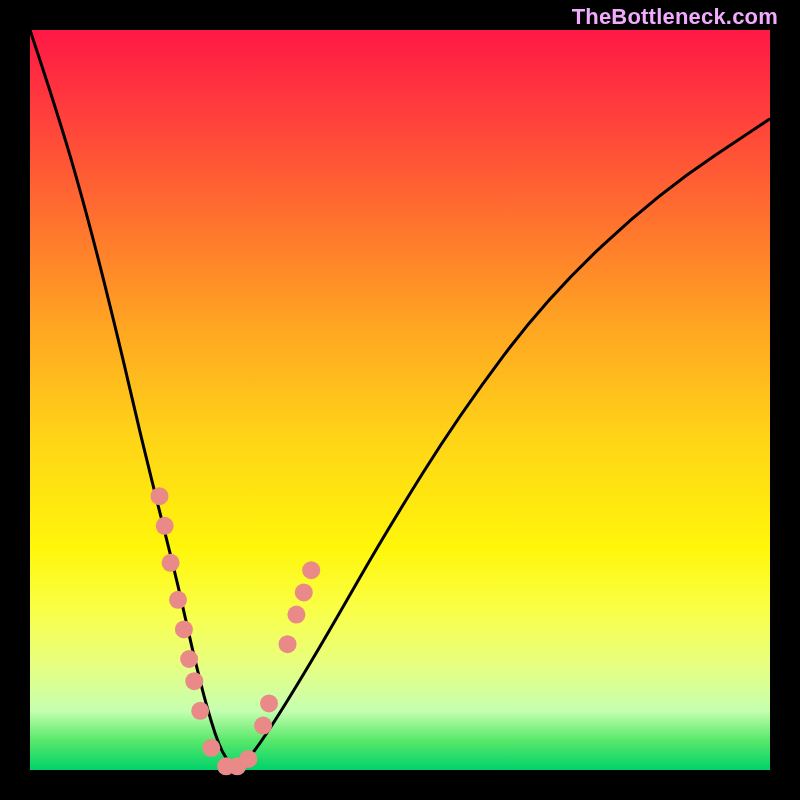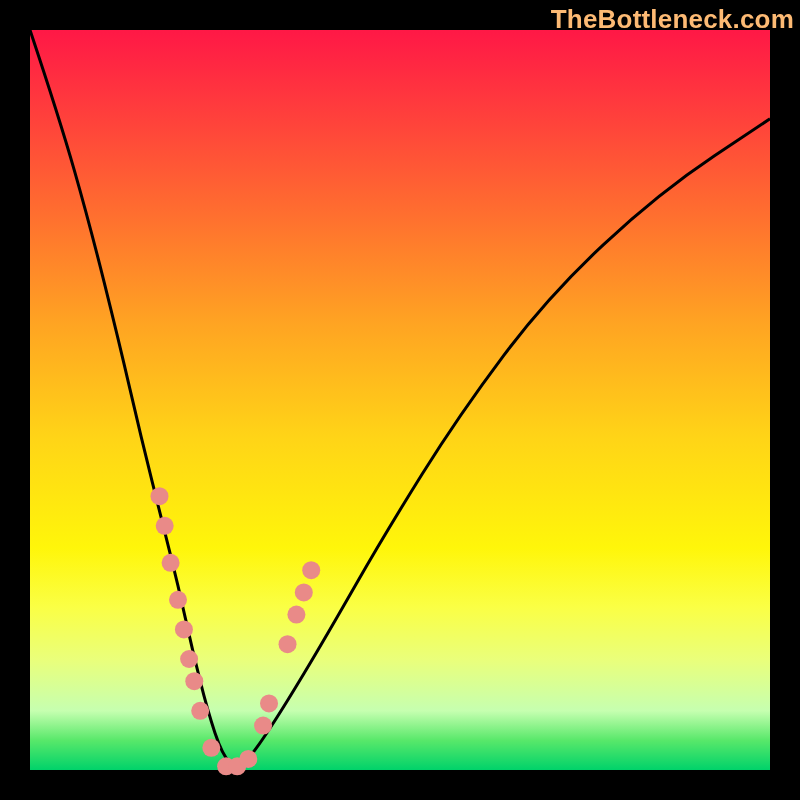--- a/index.html
+++ b/index.html
@@ -35,23 +35,23 @@
       #faff45 78%,
       #eaff7a 85%,
       #c6ffb0 92%,
       #58e86a 96%,
       #00d26a 100%
     );
   }
   .watermark {
     position: absolute;
     top: 4px;
-    right: 6px;
-    color: #fdba74;
-    font-size: 26px;
+    right: 22px;
+    color: #f0abfc;
+    font-size: 22px;
     font-weight: 600;
     letter-spacing: 0.2px;
   }
   svg.curve {
     position: absolute;
     left: 0; top: 0;
     width: 740px; height: 740px;
     overflow: visible;
   }
 </style>

